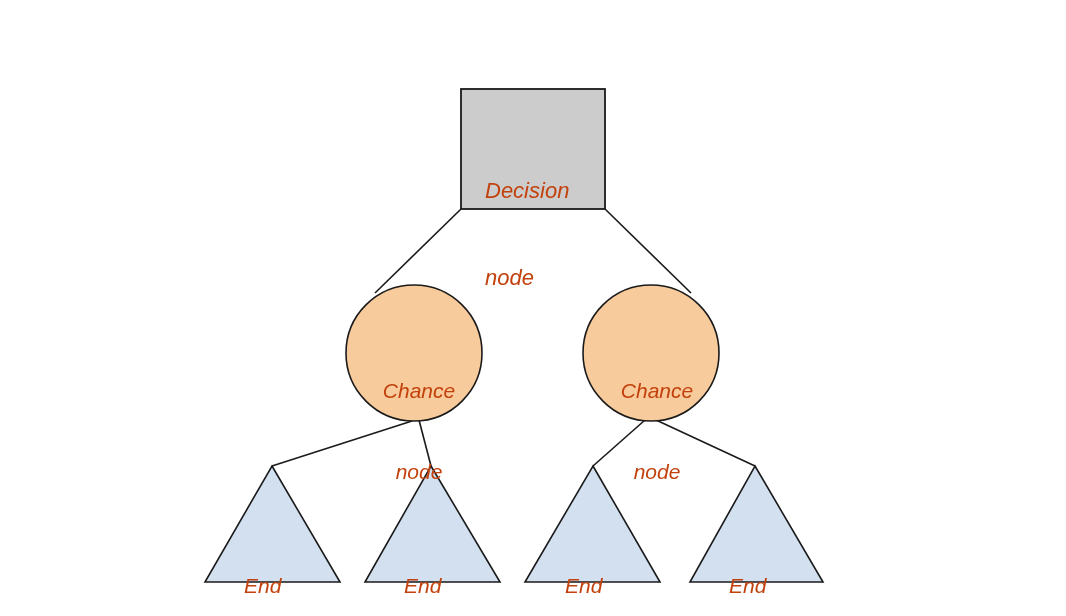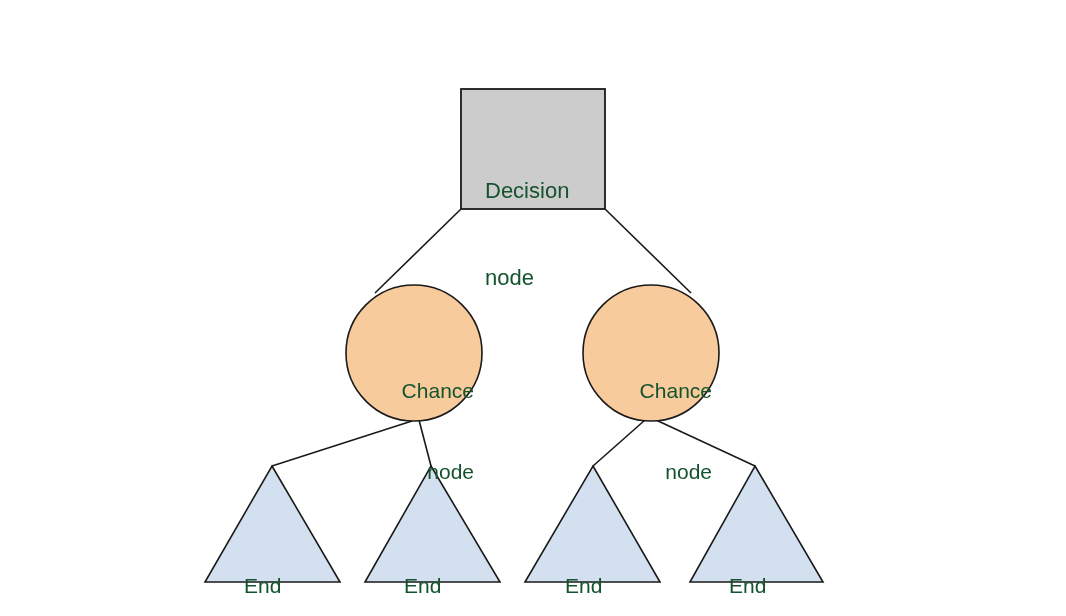--- a/index.html
+++ b/index.html
@@ -21,34 +21,35 @@
   #diagram-svg {
     position: absolute;
     top: 0;
     left: 0;
     width: 1066px;
     height: 616px;
   }
   .node-label {
     position: absolute;
     text-align: center;
-    color: #14532d;
+    color: #c2410c;
     font-family: "Liberation Sans", sans-serif;
     font-size: 21px;
     line-height: 27px;
     white-space: pre;
     pointer-events: none;
+    font-style: italic;
   }
   .label-decision {
     font-size: 22px;
     line-height: 29px;
     text-align: left;
   }
   .label-chance {
-    text-align: right;
+    text-align: center;
   }
   .label-end {
     text-align: left;
   }
 </style>
 </head>
 <body>
 
 <div id="diagram-canvas">
 

